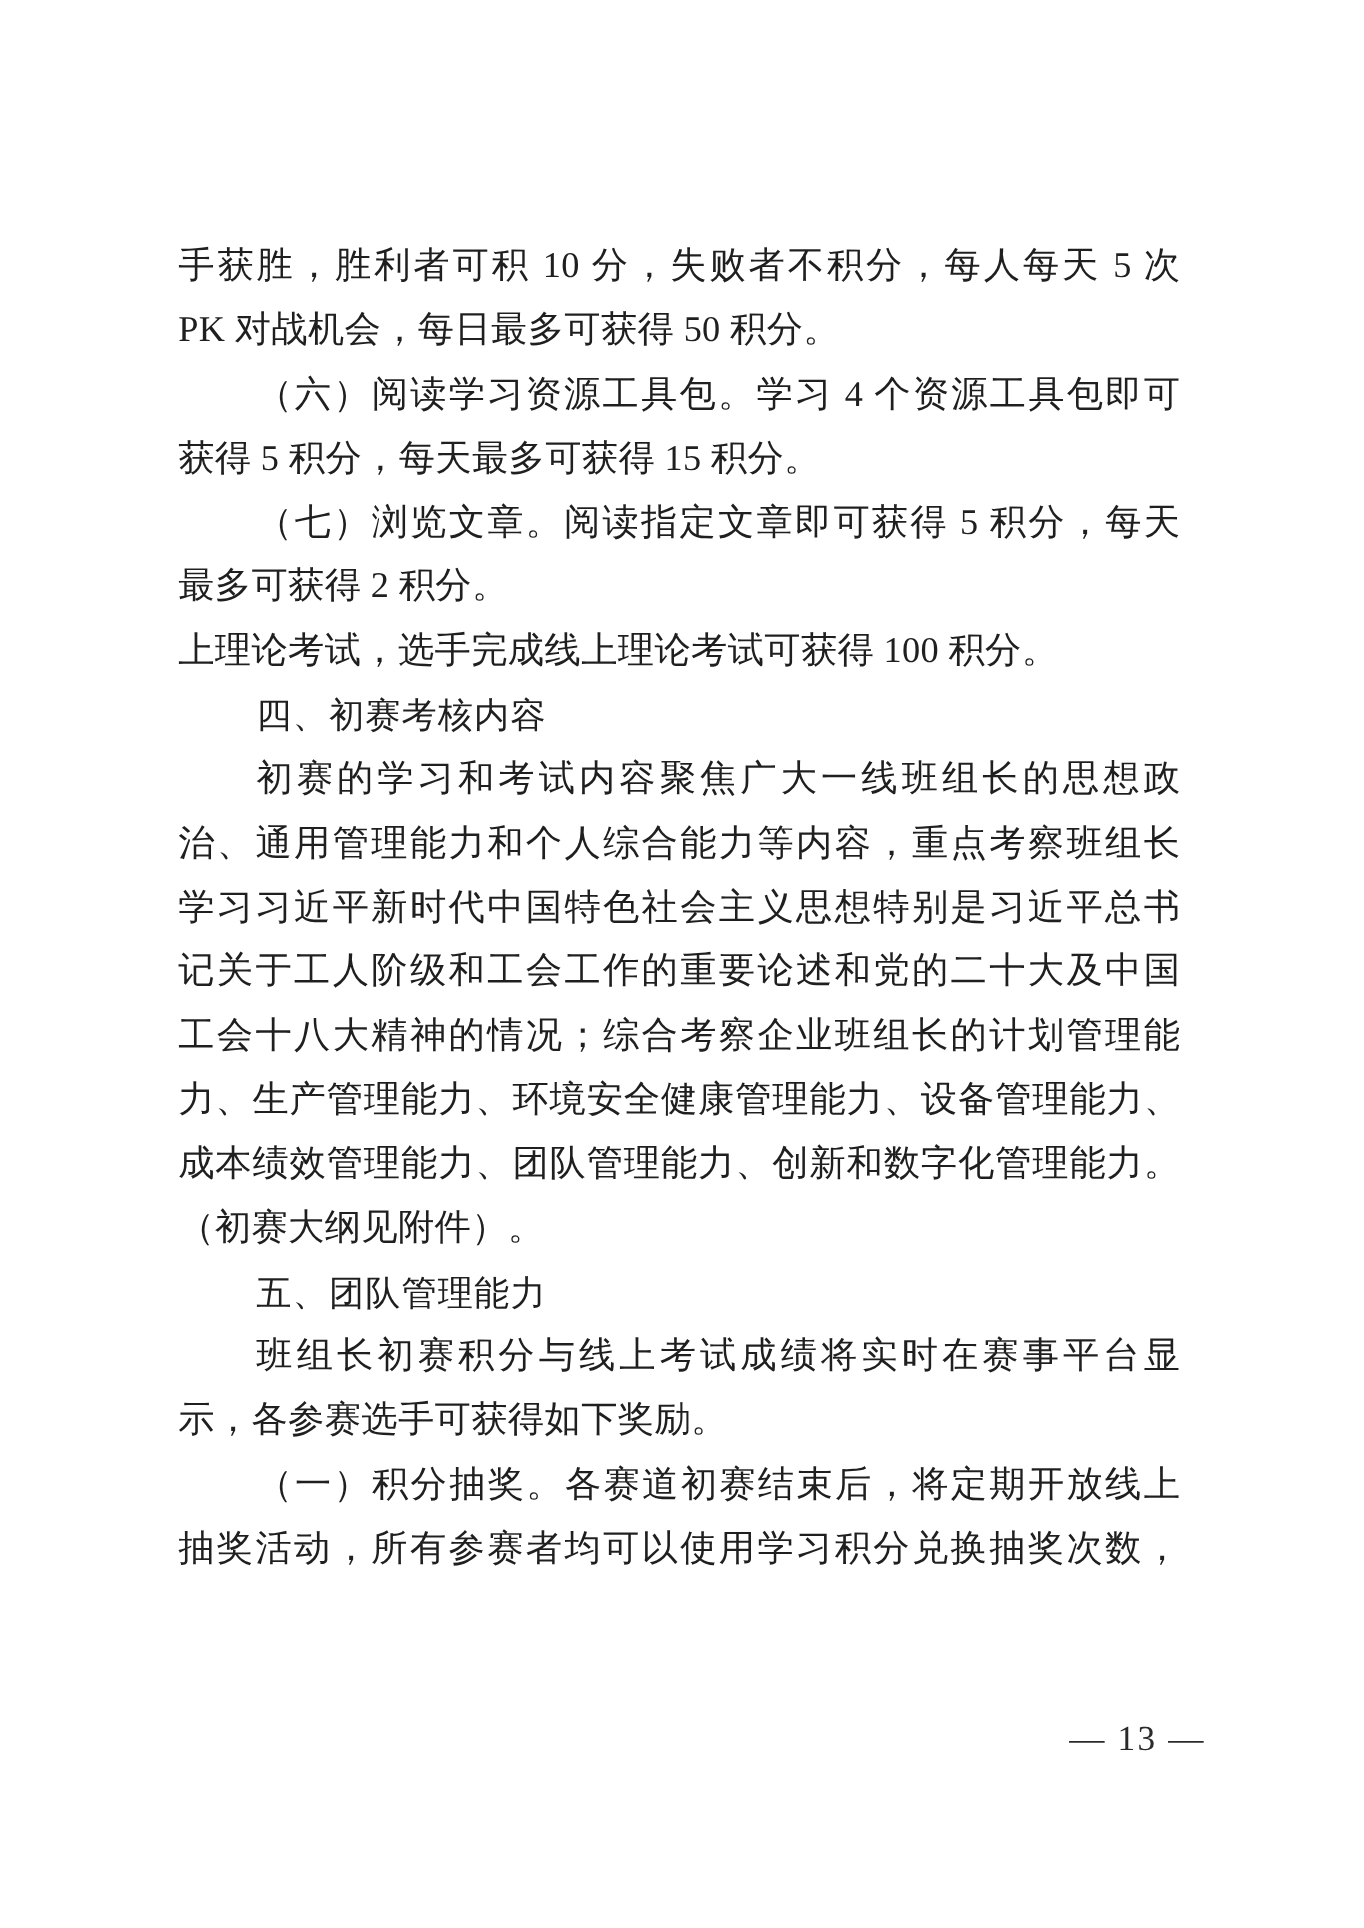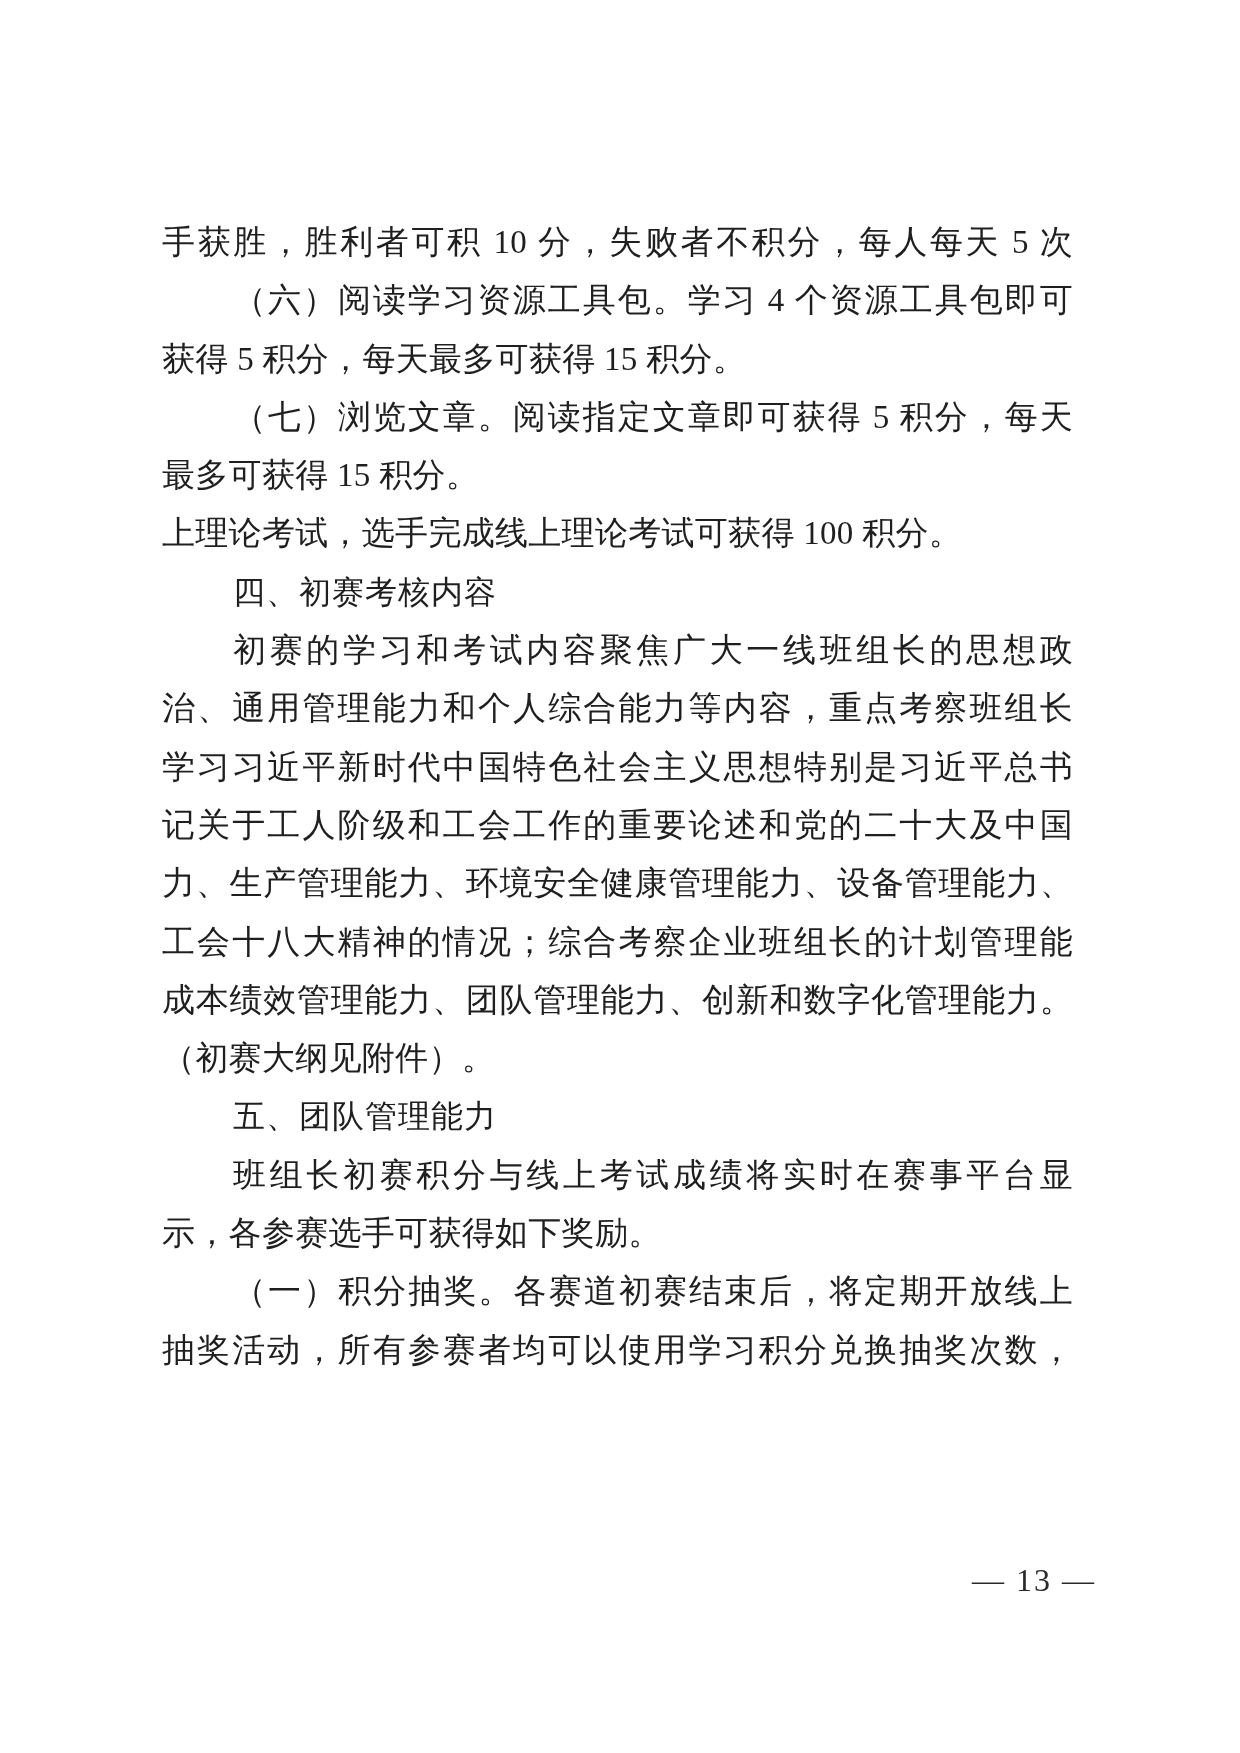--- a/index.html
+++ b/index.html
@@ -58,32 +58,33 @@
     color: #2a2a2a;
     font-family: "Liberation Serif", "DejaVu Serif", serif;
   }
 </style>
 </head>
 <body>
 
 <div class="page">
   <div class="text-block" id="text-block">
       <div class="line justify">手获胜，胜利者可积 10 分，失败者不积分，每人每天 5 次</div>
+      <div class="line">PK 对战机会，每日最多可获得 50 积分。</div>
       <div class="line indent justify">（六）阅读学习资源工具包。学习 4 个资源工具包即可</div>
       <div class="line">获得 5 积分，每天最多可获得 15 积分。</div>
       <div class="line indent justify">（七）浏览文章。阅读指定文章即可获得 5 积分，每天</div>
-      <div class="line">最多可获得 15 积分。</div>
+      <div class="line">最多可获得 2 积分。</div>
       <div class="line">上理论考试，选手完成线上理论考试可获得 100 积分。</div>
       <div class="line heading indent">四、初赛考核内容</div>
       <div class="line indent justify">初赛的学习和考试内容聚焦广大一线班组长的思想政</div>
       <div class="line justify">治、通用管理能力和个人综合能力等内容，重点考察班组长</div>
       <div class="line justify">学习习近平新时代中国特色社会主义思想特别是习近平总书</div>
       <div class="line justify">记关于工人阶级和工会工作的重要论述和党的二十大及中国</div>
+      <div class="line justify">工会十八大精神的情况；综合考察企业班组长的计划管理能</div>
       <div class="line justify">力、生产管理能力、环境安全健康管理能力、设备管理能力、</div>
-      <div class="line justify">工会十八大精神的情况；综合考察企业班组长的计划管理能</div>
       <div class="line justify">成本绩效管理能力、团队管理能力、创新和数字化管理能力。</div>
       <div class="line">（初赛大纲见附件）。</div>
       <div class="line heading indent">五、团队管理能力</div>
       <div class="line indent justify">班组长初赛积分与线上考试成绩将实时在赛事平台显</div>
       <div class="line">示，各参赛选手可获得如下奖励。</div>
       <div class="line indent justify">（一）积分抽奖。各赛道初赛结束后，将定期开放线上</div>
       <div class="line justify">抽奖活动，所有参赛者均可以使用学习积分兑换抽奖次数，</div>
     </div>
   <div class="page-number">— 13 —</div>
 </div>

